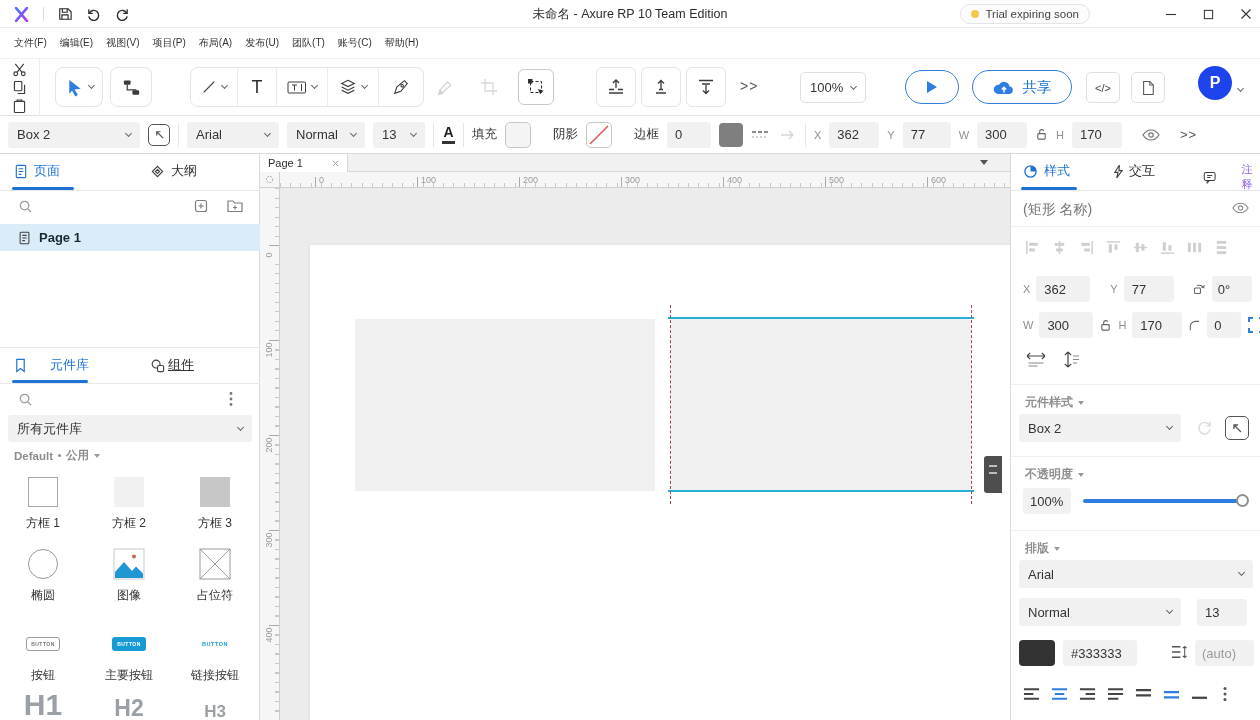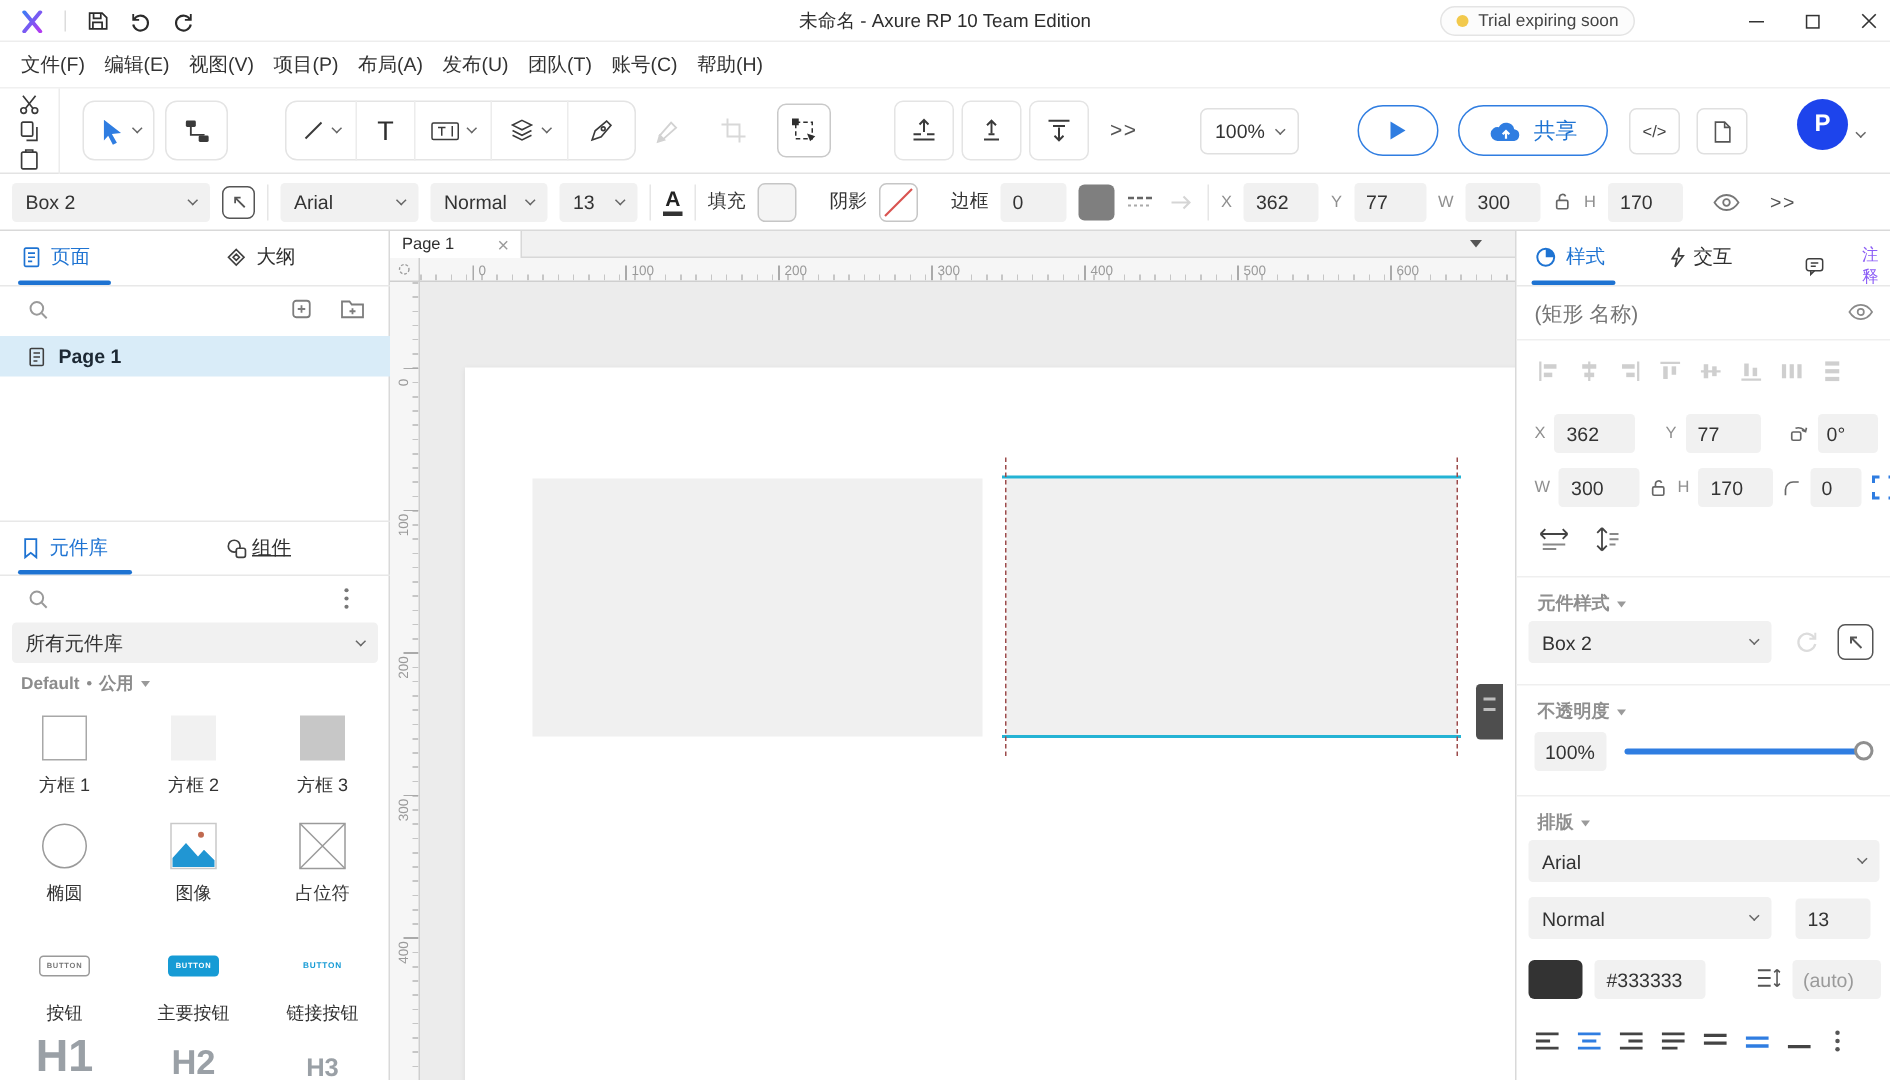--- a/index.html
+++ b/index.html
@@ -83,21 +83,21 @@
         </svg>
       </span>
     <span style="cursor:pointer;">
       <svg width="12" height="12" viewBox="0 0 12 12">
           <path d="M1.5 1.5l9 9M10.5 1.5l-9 9" stroke="#333" stroke-width="1.1"></path>
         </svg>
       </span>
   </div>
 </div>
 
-<div class="row abs" style="left:0;top:28px;width:1260px;height:30px;background:#fff;padding-left:14px;gap:13px;font-size:13px;">
+<div class="row abs" style="left:0;top:28px;width:1260px;height:30px;background:#fff;padding-left:14px;gap:13px;font-size:10px;">
   <span style="cursor:pointer;">文件(F)</span>
   <span style="cursor:pointer;text-align:center;">编辑(E)</span>
   <span style="cursor:pointer;">视图(V)</span>
   <span style="cursor:pointer;">项目(P)</span>
   <span style="cursor:pointer;">布局(A)</span>
   <span style="cursor:pointer;">发布(U)</span>
   <span style="cursor:pointer;">团队(T)</span>
   <span style="cursor:pointer;">账号(C)</span>
   <span style="cursor:pointer;">帮助(H)</span>
 </div>
@@ -382,21 +382,21 @@
 
   <div class="row abs" style="left:0;top:70px;width:260px;height:27px;background:#d9ecf8;padding-left:18px;gap:8px;cursor:pointer;">
     <svg width="13" height="14" viewBox="0 0 14 16" fill="none" stroke="#3f3f3f" stroke-width="1.2">
       <rect x="2" y="1.5" width="10" height="13" rx="1"></rect>
         <path d="M4.5 5h5M4.5 8h5M4.5 11h3"></path>
       </svg>
     <span style="font-size:13px;font-weight:bold;color:#1c2833;">Page 1</span>
   </div>
 
   <div class="abs" style="left:0;top:193px;width:260px;height:37px;border-top:1px solid #e8e8e8;border-bottom:1px solid #e8e8e8;">
-    <div class="row abs" style="left:14px;top:8px;gap:6px;cursor:pointer;">
+    <div class="row abs" style="left:14px;top:8px;gap:23px;cursor:pointer;">
       <svg width="13" height="15" viewBox="0 0 14 16" fill="none" stroke="#1e73d2" stroke-width="1.3">
         <path d="M3 1.5h8v13l-4-3.2-4 3.2z"></path>
         </svg>
       <span class="blue" style="font-size:13px;">元件库</span>
     </div>
     <div class="row abs" style="left:150px;top:8px;gap:2px;cursor:pointer;text-decoration:underline;">
       <svg width="16" height="15" viewBox="0 0 17 16" fill="none" stroke="#3f3f3f" stroke-width="1.2">
         <circle cx="6.5" cy="6.5" r="4.2"></circle>
           <rect x="8" y="8" width="6.5" height="6.5" rx="1.5" fill="#fff"></rect>
         </svg>

